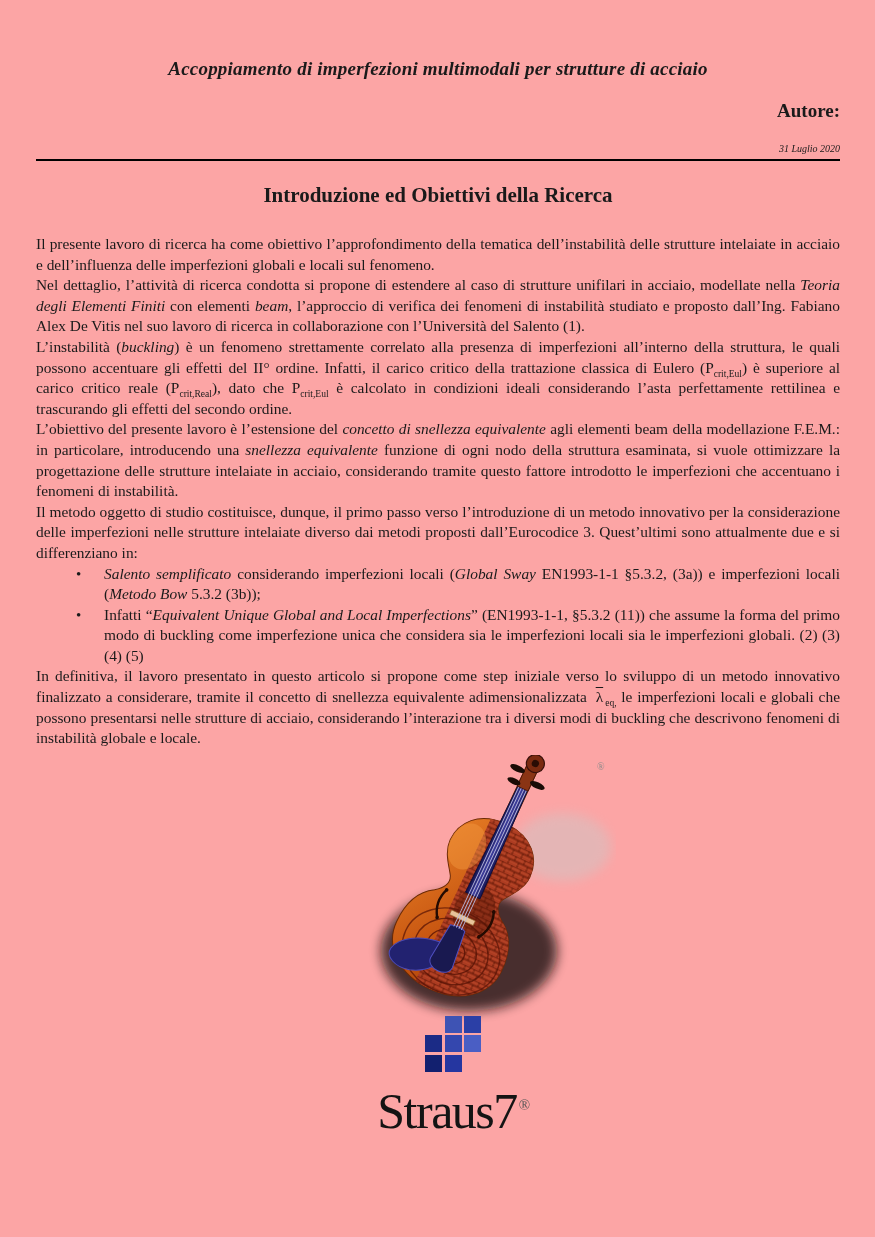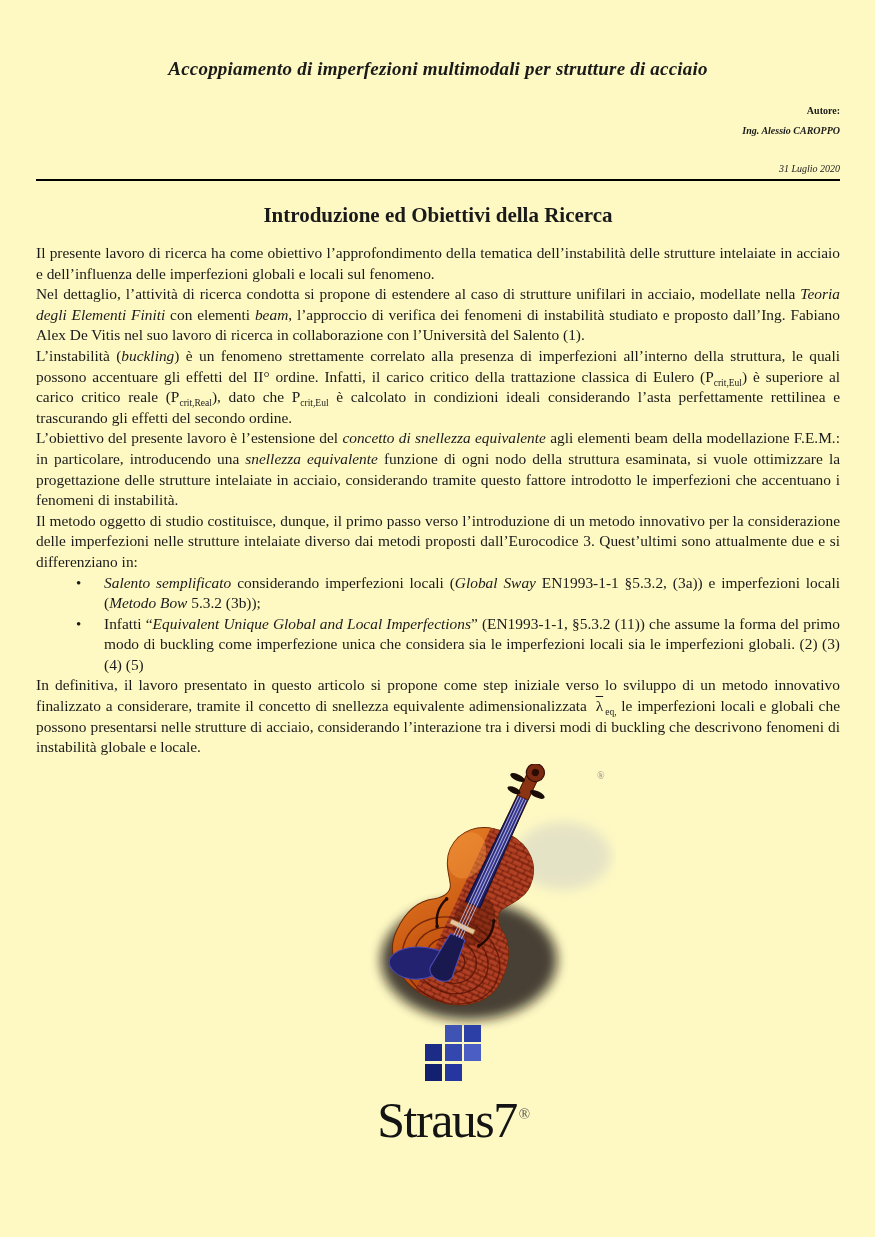--- a/index.html
+++ b/index.html
@@ -1,38 +1,38 @@
 <!DOCTYPE html>
 <html><head>
 <meta charset="utf-8">
 <style>
   html,body{margin:0;padding:0;background:#fff;}
   .page{
     position:relative;
     width:875px;height:1237px;
     margin:0 auto;
-    background:#fef9c3;
+    background:#fca5a5;
     box-sizing:border-box;
     padding:58px 35px 0 36px;
     font-family:"Liberation Serif","DejaVu Serif",serif;
     color:#1a1a1a;
     overflow:hidden;
   }
   .doc-title{
     margin:0;
     text-align:center;
     font-size:19px;
     font-weight:bold;
     font-style:italic;
     letter-spacing:.2px;
   }
   .author-block{
     margin-top:21px;
     text-align:right;
-    font-size:10px;
+    font-size:19px;
     line-height:20px;
   }
   .author-label{font-weight:bold;}
   .author-name{font-weight:bold;font-style:italic;}
   .doc-date{
     margin-top:22px;
     text-align:right;
     font-style:italic;
     font-size:10px;
   }
@@ -41,21 +41,21 @@
     border-top:2px solid #000;
     height:0;
   }
   .section-heading{
     margin:22px 0 4px 0;
     text-align:center;
     font-size:21px;
     font-weight:bold;
   }
   .article{
-    margin-top:15px;
+    margin-top:26px;
     font-size:15.4px;
     line-height:20.6px;
     text-align:justify;
   }
   .article p.para{margin:0;}
   .bullet{
     position:relative;
     padding-left:68px;
     box-sizing:border-box;
   }
@@ -112,21 +112,20 @@
 </style>
 </head>
 <body>
 
 <div class="page">
 
   <h1 class="doc-title">Accoppiamento di imperfezioni multimodali per strutture di acciaio</h1>
 
   <div class="author-block">
     <div class="author-label">Autore:</div>
-    <div class="author-name">Ing. Alessio CAROPPO</div>
   </div>
 
   <div class="doc-date">31 Luglio 2020</div>
 
   <div class="rule"></div>
 
   <h2 class="section-heading">Introduzione ed Obiettivi della Ricerca</h2>
 
   <div class="article">
       <p class="para"><span>Il presente lavoro di ricerca ha come obiettivo l’approfondimento della tematica dell’instabilità delle strutture intelaiate in acciaio e dell’influenza delle imperfezioni globali e locali sul fenomeno.</span></p>

